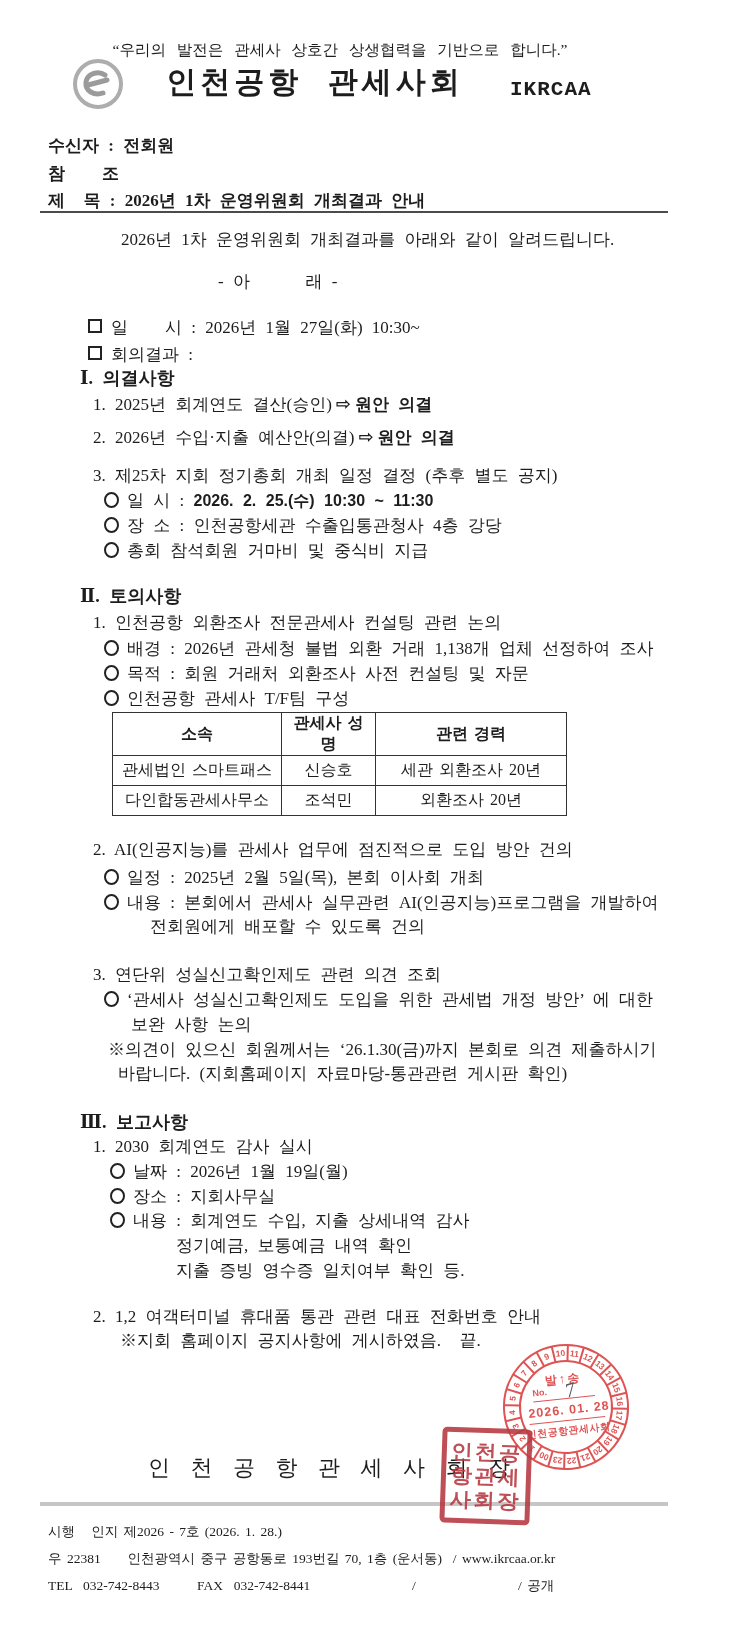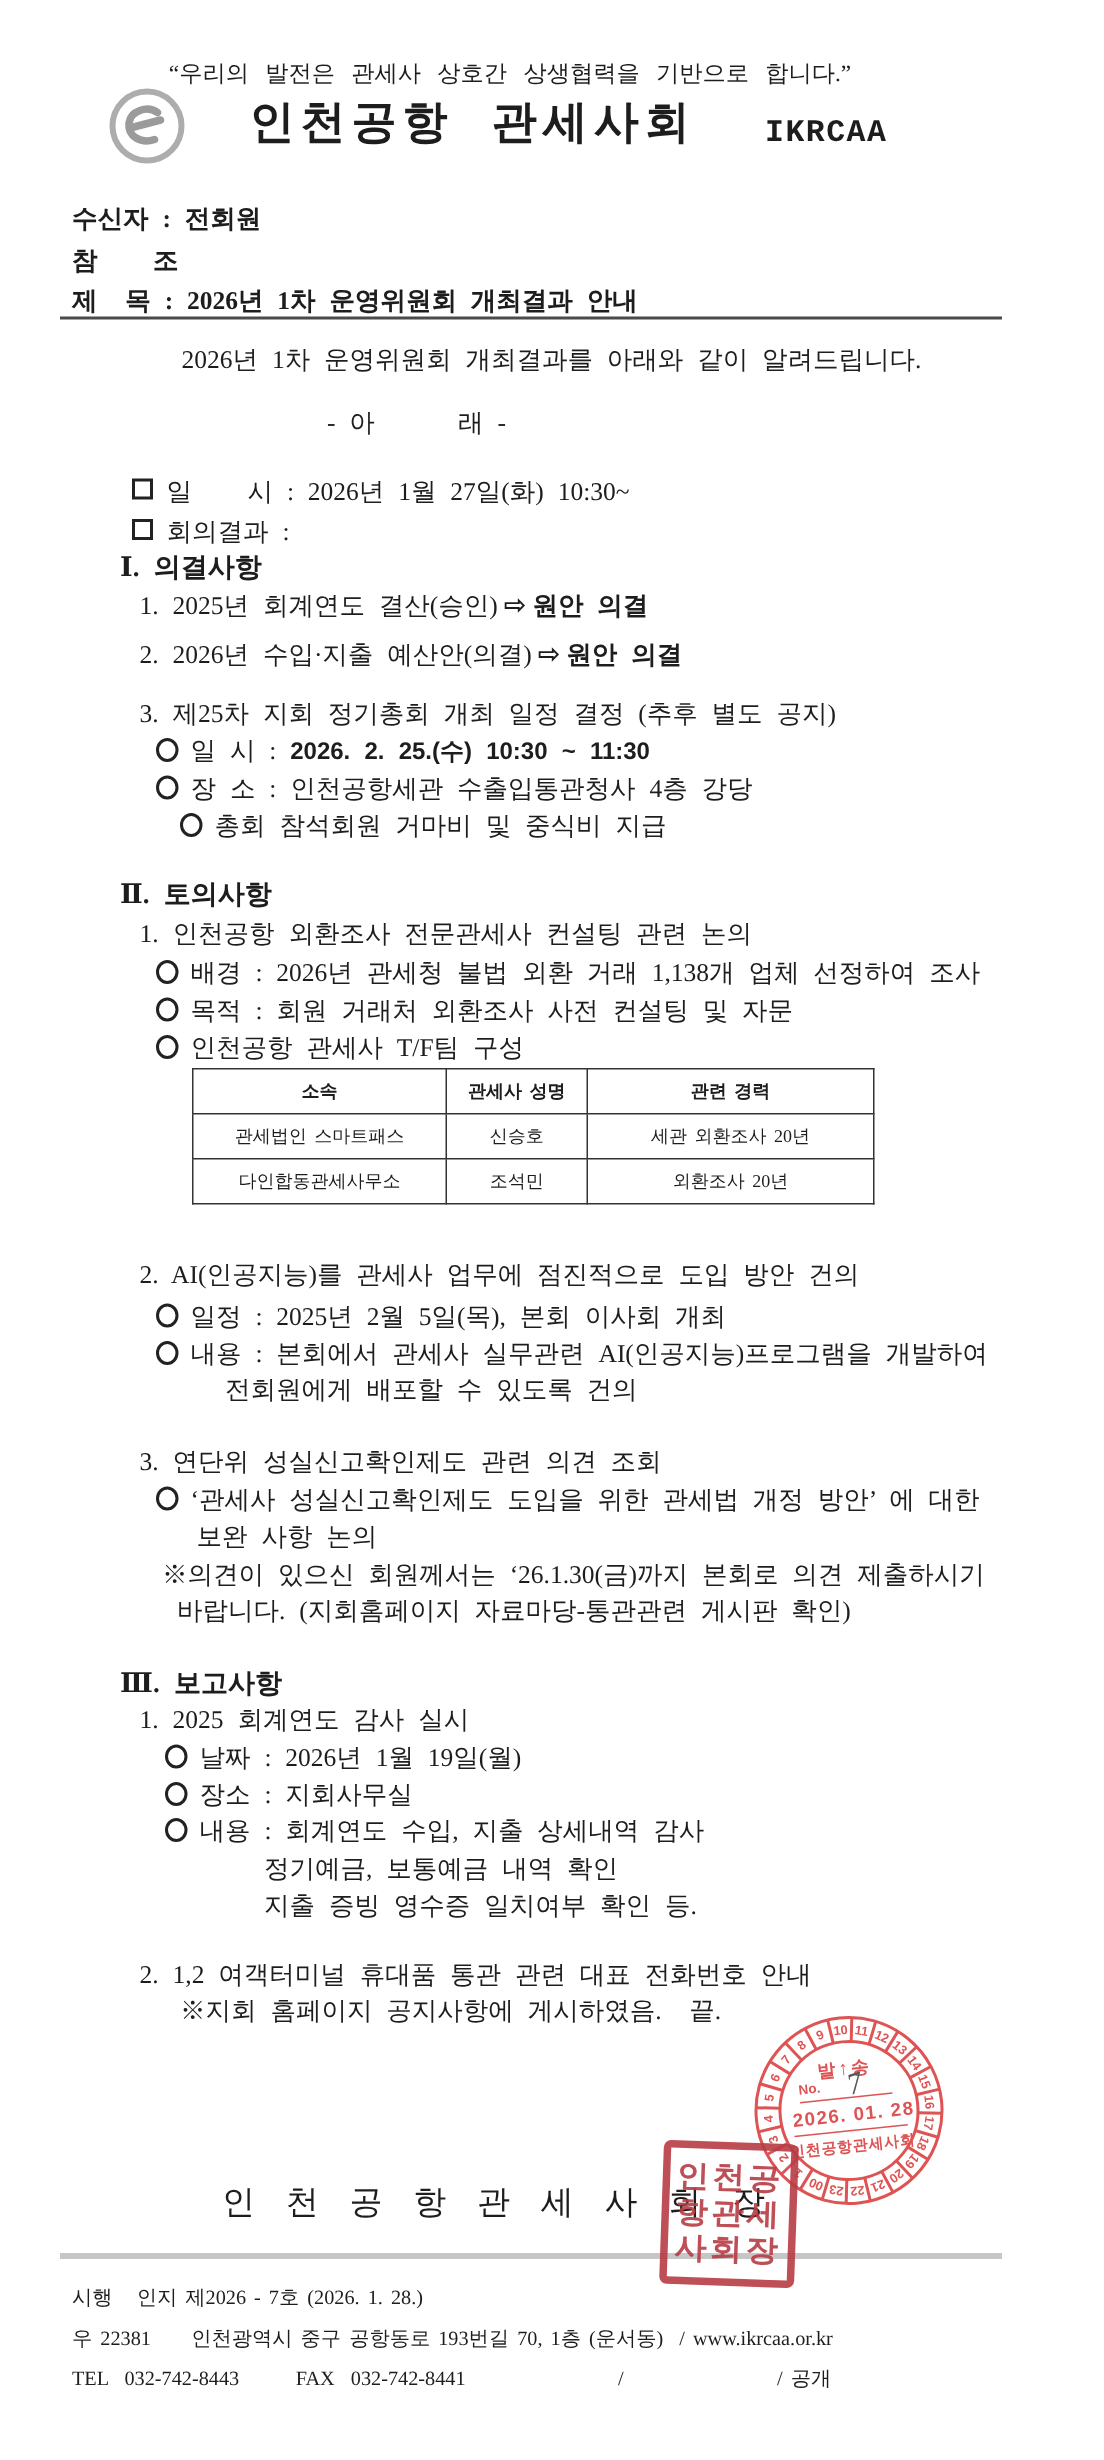--- a/index.html
+++ b/index.html
@@ -20,21 +20,21 @@
   .acronym{font-family:Liberation Mono, monospace;font-weight:bold;font-size:21px;letter-spacing:1px;}
   .hdr{font-weight:bold;}
   .divider{position:absolute;left:40px;width:657px;height:2px;background:#4b4b4b;}
   .divider-gray{position:absolute;left:40px;width:657px;height:4px;background:#c6c6c6;}
   .sec-title{font-weight:bold;font-size:18px;}
   
   .sq{display:inline-block;width:10px;height:10px;border:2.5px solid #222;margin-right:9px;vertical-align:0px;}
   .ci{display:inline-block;width:11px;height:12px;border:2.5px solid #222;border-radius:50%;margin-right:8px;vertical-align:-2px;}
   .arrow{font-family:"DejaVu Sans",sans-serif;font-size:18px;font-weight:bold;margin:0 4px;}
   
-  table.tf{position:absolute;left:128px;top:712px;border-collapse:collapse;font-size:12px;}
+  table.tf{position:absolute;left:112px;top:712px;border-collapse:collapse;font-size:16px;}
   table.tf th,table.tf td{border:1.5px solid #333;text-align:center;padding:0 6px;height:29px;font-weight:normal;word-spacing:2px;}
   table.tf th{font-weight:bold;}
   .col1{width:156px;}.col2{width:81px;}.col3{width:178px;}
   
   .signature{font-size:22px;letter-spacing:4px;word-spacing:7px;z-index:1;}
   
   .logo{position:absolute;left:72px;top:58px;width:52px;height:52px;}
   
   .stamp{position:absolute;left:502px;top:1343px;width:128px;height:128px;transform:rotate(-6deg);opacity:.92;z-index:2;}
   .dial-ring{position:absolute;border:2px solid var(--red);border-radius:50%;}
@@ -83,21 +83,21 @@
 
   <div class="line" style="left:88px;top:318px;"><span class="sq"></span><span>일    시 : 2026년 1월 27일(화) 10:30~</span></div>
   <div class="line" style="left:88px;top:345px;"><span class="sq"></span><span>회의결과 :</span></div>
 
   <div class="line sec-title" style="left:80px;top:368px;">Ⅰ. 의결사항</div>
   <div class="line" style="left:93px;top:394px;"><span>1. 2025년 회계연도 결산(승인)</span><span class="arrow">⇨</span><span class="b">원안 의결</span></div>
   <div class="line" style="left:93px;top:427px;"><span>2. 2026년 수입·지출 예산안(의결)</span><span class="arrow">⇨</span><span class="b">원안 의결</span></div>
   <div class="line" style="left:93px;top:466px;">3. 제25차 지회 정기총회 개최 일정 결정 (추후 별도 공지)</div>
   <div class="line" style="left:104px;top:491px;"><span class="ci"></span><span>일 시 : </span><span class="gothic">2026. 2. 25.(수) 10:30 ~ 11:30</span></div>
   <div class="line" style="left:104px;top:516px;"><span class="ci"></span><span>장 소 : 인천공항세관 수출입통관청사 4층 강당</span></div>
-  <div class="line" style="left:104px;top:541px;margin-left:16px;"><span class="ci"></span><span>총회 참석회원 거마비 및 중식비 지급</span></div>
+  <div class="line" style="left:104px;top:541px;"><span class="ci"></span><span>총회 참석회원 거마비 및 중식비 지급</span></div>
 
   <div class="line sec-title" style="left:80px;top:586px;">Ⅱ. 토의사항</div>
   <div class="line" style="left:93px;top:613px;">1. 인천공항 외환조사 전문관세사 컨설팅 관련 논의</div>
   <div class="line" style="left:104px;top:639px;"><span class="ci"></span><span>배경 : 2026년 관세청 불법 외환 거래 1,138개 업체 선정하여 조사</span></div>
   <div class="line" style="left:104px;top:664px;"><span class="ci"></span><span>목적 : 회원 거래처 외환조사 사전 컨설팅 및 자문</span></div>
   <div class="line" style="left:104px;top:689px;"><span class="ci"></span><span>인천공항 관세사 T/F팀 구성</span></div>
 
   <table class="tf">
     <tbody>
         <tr>
@@ -123,21 +123,21 @@
   <div class="line" style="left:104px;top:893px;"><span class="ci"></span><span>내용 : 본회에서 관세사 실무관련 AI(인공지능)프로그램을 개발하여</span></div>
   <div class="line" style="left:150px;top:917px;">전회원에게 배포할 수 있도록 건의</div>
 
   <div class="line" style="left:93px;top:965px;">3. 연단위 성실신고확인제도 관련 의견 조회</div>
   <div class="line" style="left:104px;top:990px;"><span class="ci"></span><span>‘관세사 성실신고확인제도 도입을 위한 관세법 개정 방안’ 에 대한</span></div>
   <div class="line" style="left:131px;top:1015px;">보완 사항 논의</div>
   <div class="line" style="left:108px;top:1040px;">※의견이 있으신 회원께서는 ‘26.1.30(금)까지 본회로 의견 제출하시기</div>
   <div class="line" style="left:118px;top:1064px;">바랍니다. (지회홈페이지 자료마당-통관관련 게시판 확인)</div>
 
   <div class="line sec-title" style="left:80px;top:1112px;">Ⅲ. 보고사항</div>
-  <div class="line" style="left:93px;top:1137px;">1. 2025 회계연도 감사 실시</div>
+  <div class="line" style="left:93px;top:1137px;">1. 2030 회계연도 감사 실시</div>
   <div class="line" style="left:110px;top:1162px;"><span class="ci"></span><span>날짜 : 2026년 1월 19일(월)</span></div>
   <div class="line" style="left:110px;top:1187px;"><span class="ci"></span><span>장소 : 지회사무실</span></div>
   <div class="line" style="left:110px;top:1211px;"><span class="ci"></span><span>내용 : 회계연도 수입, 지출 상세내역 감사</span></div>
   <div class="line" style="left:176px;top:1236px;">정기예금, 보통예금 내역 확인</div>
   <div class="line" style="left:176px;top:1261px;">지출 증빙 영수증 일치여부 확인 등.</div>
   <div class="line" style="left:93px;top:1307px;">2. 1,2 여객터미널 휴대품 통관 관련 대표 전화번호 안내</div>
   <div class="line" style="left:120px;top:1331px;">※지회 홈페이지 공지사항에 게시하였음.  끝.</div>
 
   <div class="stamp">
     <div class="dial-ring ring-outer"></div>

